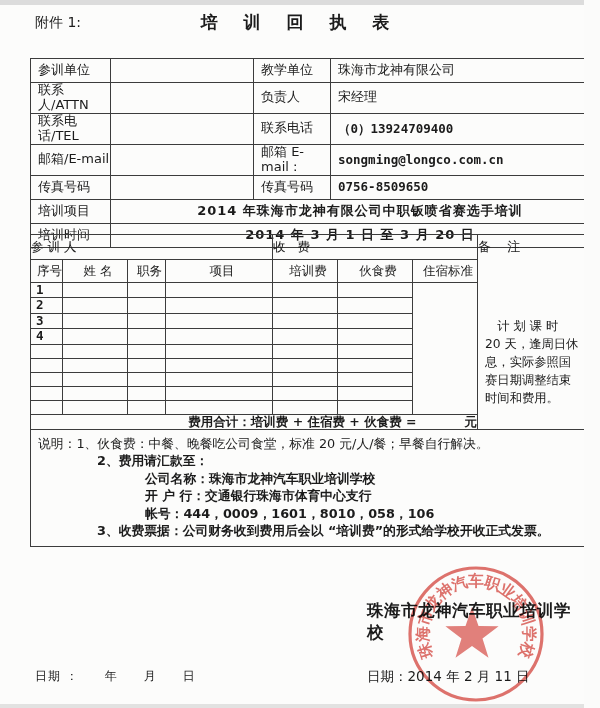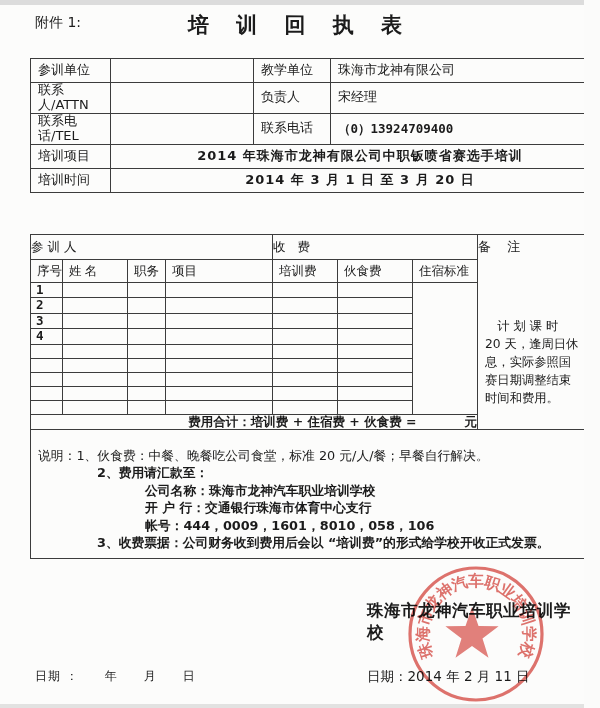--- a/index.html
+++ b/index.html
@@ -12,52 +12,52 @@
   #page{
     position:relative; width:584px; height:708px; overflow:hidden;
     background:#fcfcfb;
   }
   .scan-edge-top{ position:absolute; left:0; top:0; width:600px; height:5px; background:#dcdcdc; }
   .scan-edge-bottom{ position:absolute; left:0; bottom:0; width:600px; height:4px; background:#e2e2e1; }
 
   .attachment{ position:absolute; left:35px; top:14px; font-size:14px; }
   .doc-title{
     position:absolute; left:0; top:11px; width:600px; text-align:center;
-    font-size:21px; font-weight:bold; letter-spacing:10px;
+    font-size:17px; font-weight:bold; letter-spacing:10px;
   }
 
   table{ border-collapse:collapse; table-layout:fixed; }
   td{
     border:1px solid #3c3c3c;
     font-size:13px;
     vertical-align:middle;
     overflow:hidden;
     padding:0 0 0 7px;
     line-height:1.15;
   }
   #info-table{ position:absolute; left:30px; top:58px; width:567px; }
   #info-table td{ height:24px; }
   #info-table td.center-bold{ text-align:center; font-weight:bold; padding-left:12px; letter-spacing:1px; }
 
   #pt-table{ position:absolute; left:30px; top:234px; width:567px; }
   #pt-table td{ height:14px; font-size:12.5px; }
   #pt-table td.ghead{ height:25px; text-align:left; padding-left:0; letter-spacing:4px; }
-  #pt-table td.chead{ height:23px; text-align:left; padding-left:6px;font-family:Liberation Serif, serif; }
+  #pt-table td.chead{ height:23px; text-align:center; padding-left:6px; }
   #pt-table td.rownum{ padding-left:5px; }
   .mono{ font-family:"DejaVu Sans Mono", monospace; font-size:12.5px;font-weight:bold; }
 
   td.remarks-cell{ vertical-align:top; padding:0; }
   .remark-label{ text-align:left; letter-spacing:6px; margin-top:5px; font-size:13px; }
   .remark-note{ margin:62px 6px 14px 7px; font-size:12.3px; line-height:18px; }
   .remark-note div{ white-space:pre; }
 
   td.total-cell{ height:26px; font-weight:bold; font-size:13px;text-align:right; }
   .total-unit{ display:inline-block; margin-left:48px; font-weight:bold; }
 
-  td.notes-cell{ padding:17px 6px 6px 7px; vertical-align:top; }
+  td.notes-cell{ padding:5px 6px 6px 7px; vertical-align:top; }
   .notes-cell div{ line-height:17.5px; font-size:12.8px; white-space:pre; }
   .n-indent1{ padding-left:59px; font-weight:bold; }
   .n-indent2{ padding-left:107px; font-weight:bold; }
 
   .footer-sign-left{ position:absolute; left:35px; top:607px; font-size:13.5px; }
   .footer-org-right{ position:absolute; left:367px; top:600px; font-size:16.5px; font-weight:bold; letter-spacing:0.5px; }
   .footer-date-left{ position:absolute; left:35px; top:668px; font-size:12px; letter-spacing:1px; }
   .footer-date-right{ position:absolute; left:367px; top:668px; font-size:13.5px; }
 
   #seal{
@@ -101,20 +101,32 @@
       <td>联系人/ATTN</td>
       <td></td>
       <td>负责人</td>
       <td>宋经理</td>
     </tr>
     <tr>
       <td>联系电话/TEL</td>
       <td></td>
       <td>联系电话</td>
       <td class="mono">（0）13924709400</td>
+    </tr>
+    <tr>
+      <td>邮箱/E-mail</td>
+      <td></td>
+      <td>邮箱 E-mail：</td>
+      <td class="mono">songming@longco.com.cn</td>
+    </tr>
+    <tr>
+      <td>传真号码</td>
+      <td></td>
+      <td>传真号码</td>
+      <td class="mono">0756-8509650</td>
     </tr>
     <tr>
       <td>培训项目</td>
       <td class="center-bold" colspan="3">2014 年珠海市龙神有限公司中职钣喷省赛选手培训</td>
     </tr>
     <tr>
       <td>培训时间</td>
       <td class="center-bold" colspan="3">2014 年 3 月 1 日 至 3 月 20 日</td>
     </tr>
   </tbody>

